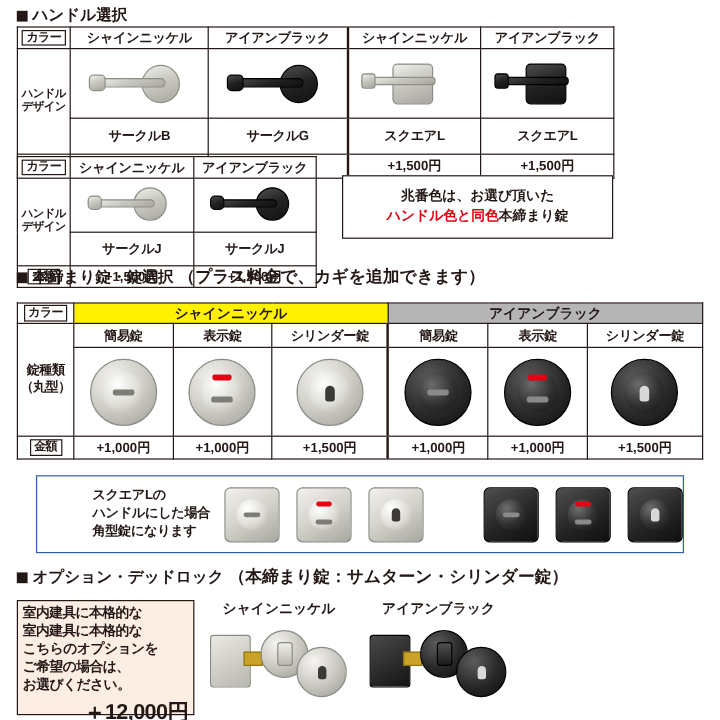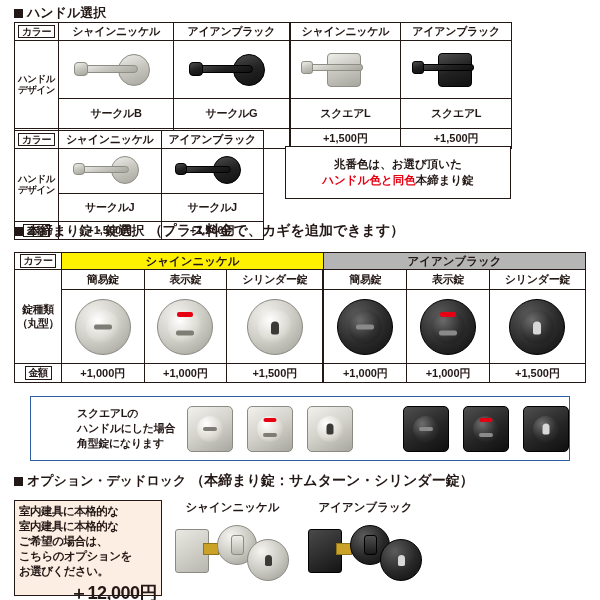--- a/index.html
+++ b/index.html
@@ -458,22 +458,22 @@
   <div class="sec-head" id="deadlock-head">
     <span class="sq"></span>
     <span>オプション・デッドロック</span>
     <span class="sub">（本締まり錠：サムターン・シリンダー錠）</span>
   </div>
 
   <div id="deadlock">
     <div id="dl-text">
       <div>室内建具に本格的な</div>
       <div>室内建具に本格的な</div>
+      <div>こちらのオプションを</div>
       <div>ご希望の場合は、</div>
-      <div>こちらのオプションを</div>
       <div>お選びください。</div>
       <div class="p">＋12,000円</div>
     </div>
     <div id="dl-cols">
       <div class="col">
         <div class="cn">シャインニッケル</div>
         <div class="dlset">
           <div class="plate sv"></div>
           <div class="bolt"></div>
           <div class="rose1 sv"></div>

